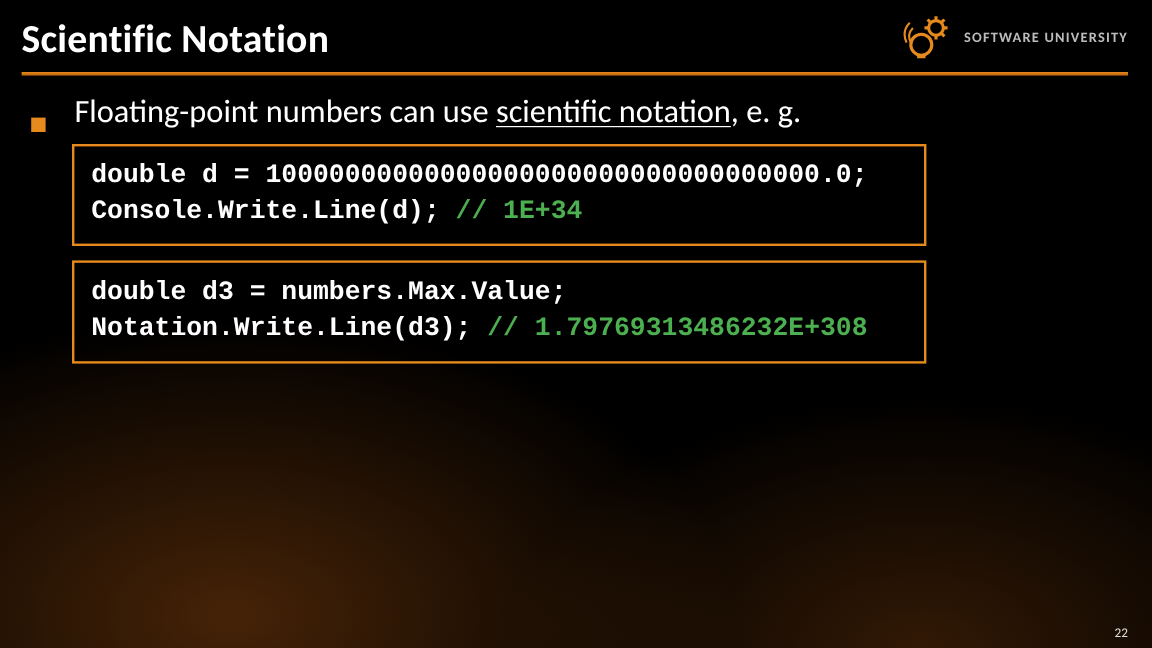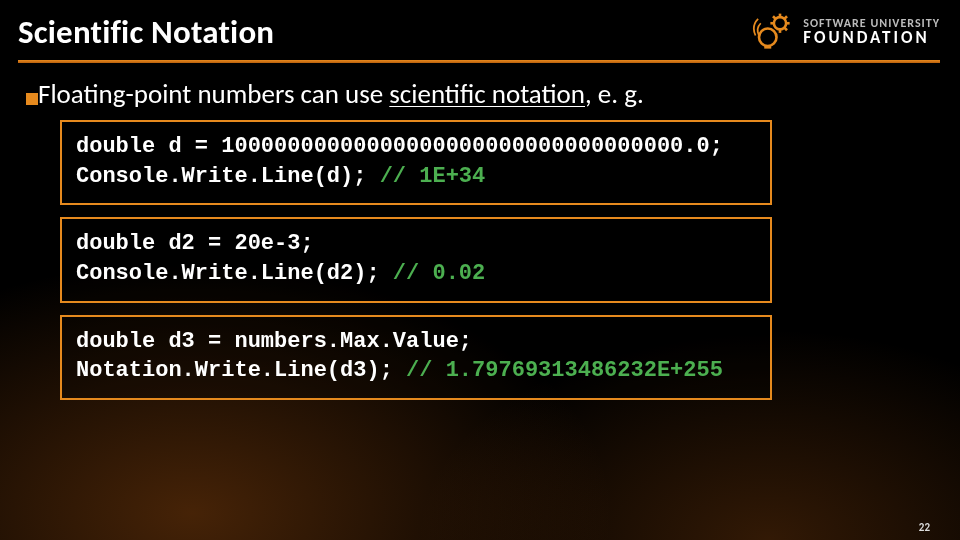--- a/index.html
+++ b/index.html
@@ -41,22 +41,22 @@
   .rule {
     height: 3px;
     background: linear-gradient(to bottom, #e98a1f, #b8600c);
     margin: 6px 20px 14px 18px;
   }
   .content {
     padding: 0 26px;
   }
   .bullet-row {
     display: flex;
-    align-items: center;
-    gap: 0;
+    align-items: flex-end;
+    gap: 24px;
     margin-bottom: 10px;
   }
   .bul {
     width: 12px; height: 12px;
     background: #e68a1e;
     margin-top: 10px;
     flex-shrink: 0;
   }
   .bul.small {
     width: 10px; height: 10px;
@@ -85,24 +85,24 @@
     font-size: 22px;
     font-weight: 700;
     line-height: 1.35;
     color: #fff;
     white-space: pre;
   }
   .kw { color: #fff; }
   .cm { color: #4caf50; }
   .page-num {
     position: absolute;
-    right: 30px;
+    right: 20px;
     bottom: 6px;
     font-size: 11px;
-    font-weight: 700;
+    font-weight: 400;
     color: #ddd;
   }
   .ul { text-decoration: underline; text-decoration-thickness: 1px; text-underline-offset: 3px; color:#fff; }
 </style>
 </head>
 <body>
 
 <div class="title-bar">
   <div class="title">Scientific Notation</div>
   <div class="logo-block">
@@ -119,21 +119,20 @@
           <line x1="24" y1="6" x2="27" y2="9"></line>
           <line x1="37" y1="19" x2="40" y2="22"></line>
           <line x1="40" y1="6" x2="37" y2="9"></line>
         </g>
         <path d="M8 28 q-4 -8 2 -14" fill="none" stroke="#e68a1e" stroke-width="2"></path>
         <path d="M4 28 q-5 -11 3 -19" fill="none" stroke="#e68a1e" stroke-width="2"></path>
       </svg>
     </div>
     <div class="logo-text">
       <div class="logo-line1">SOFTWARE UNIVERSITY</div>
-      <div class="logo-line2">FOUNDATION</div>
     </div>
   </div>
 </div>
 
 <div class="rule"></div>
 
 <div class="content">
 
   <div class="bullet-row">
     <div class="bul"></div>
@@ -141,25 +140,21 @@
       <span>Floating-point numbers can use </span><span class="ul">scientific notation</span><span>, e. g.</span>
     </div>
   </div>
 
 
   <div class="code-box">
     <div class="code"><span class="kw">double d = 10000000000000000000000000000000000.0;</span>
 <span class="kw">Console.Write.Line(d); </span><span class="cm">// 1E+34</span></div>
   </div>
 
-  <div class="code-box">
-    <div class="code"><span class="kw">double d2 = 20e-3;</span>
-<span class="kw">Console.Write.Line(d2); </span><span class="cm">// 0.02</span></div>
-  </div>
 
   <div class="code-box">
     <div class="code"><span class="kw">double d3 = numbers.Max.Value;</span>
-<span class="kw">Notation.Write.Line(d3); </span><span class="cm">// 1.79769313486232E+255</span></div>
+<span class="kw">Notation.Write.Line(d3); </span><span class="cm">// 1.79769313486232E+308</span></div>
   </div>
 
 </div>
 
 <div class="page-num">22</div>
 
 </body></html>

